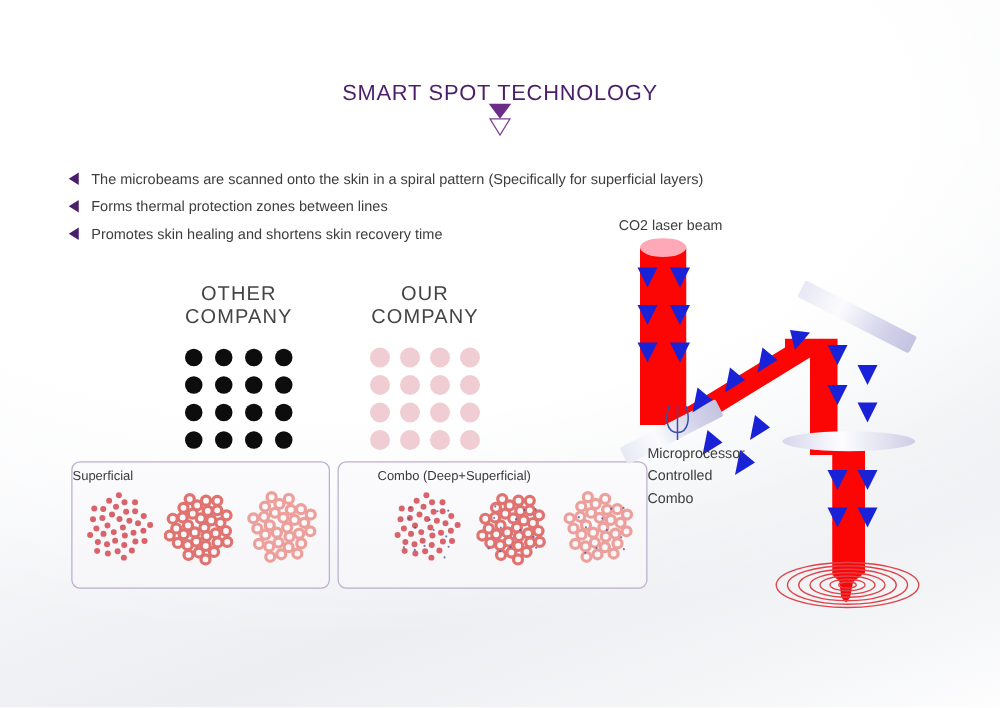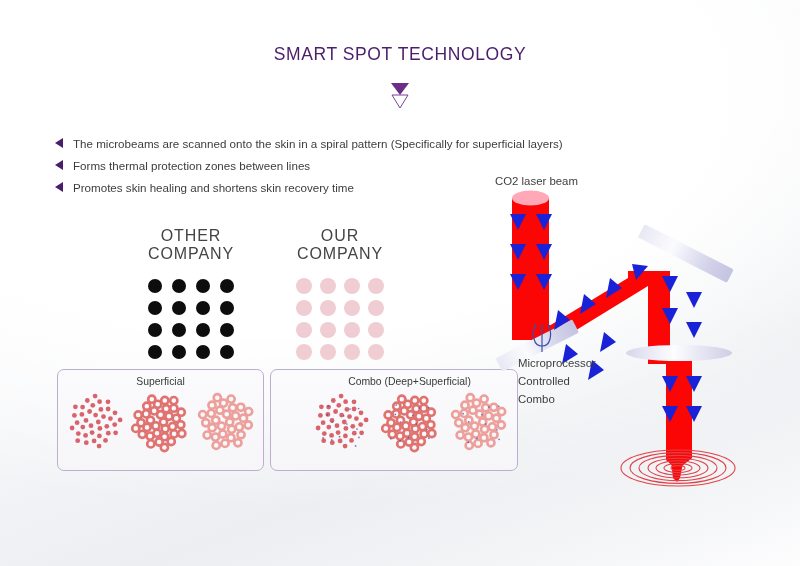--- a/index.html
+++ b/index.html
@@ -4,21 +4,21 @@
 <style>
   html,body{margin:0;padding:0;}
   body{width:800px;height:566px;overflow:hidden;font-family:"Liberation Sans",sans-serif;}
   #stage{position:relative;width:800px;height:566px;
     background:
       radial-gradient(ellipse 120% 90% at 35% 18%, #ffffff 0%, #ffffff 45%, rgba(255,255,255,0) 80%),
       linear-gradient(160deg,#fbfbfc 0%,#f7f8fa 45%,#eceef1 72%,#f4f5f7 88%,#fdfdfe 100%);
   }
 
   
-  #title{position:absolute;left:0;top:44px;width:800px;text-align:center;
+  #title{position:absolute;left:0;top:64px;width:800px;text-align:center;
     font-size:17.5px;letter-spacing:.6px;color:#4b1e6b;}
   #title-arrow{position:absolute;left:389px;top:82px;width:22px;height:28px;}
 
   
   #bullets{position:absolute;left:55px;top:132px;width:560px;}
   .bullet{position:relative;height:22px;font-size:11.6px;color:#3d3d3d;padding-left:18px;
     display:flex;align-items:center;}
   .bullet .tri{position:absolute;left:0;top:6px;width:0;height:0;
     border-top:5.5px solid transparent;border-bottom:5.5px solid transparent;
     border-right:8px solid #4b1e6b;}
@@ -31,21 +31,21 @@
   .dotgrid{margin-top:12px;width:96px;display:grid;grid-template-columns:repeat(4,24px);
     grid-auto-rows:22px;justify-items:center;align-items:center;}
   .dot-b{width:14px;height:14px;border-radius:50%;background:#0d0d0d;}
   .dot-p{width:16px;height:16px;border-radius:50%;background:#f0cdd3;}
 
   
   .panel{position:absolute;border:1px solid #bdaed0;border-radius:7px;
     background:linear-gradient(180deg,#fbfafc 0%,#f6f5f8 100%);}
   #panel-sup{left:57px;top:369px;width:205px;height:100px;}
   #panel-combo{left:270px;top:369px;width:215px;height:100px;padding-left:31px;}
-  .panel-title{text-align:center;font-size:10.4px;color:#3a3a3a;padding-top:6px;}
+  .panel-title{font-size:10.4px;color:#3a3a3a;padding-top:6px;}
   .clusters{position:relative;height:70px;display:flex;justify-content:space-around;
     align-items:center;padding:0 4px;}
   .cluster{position:relative;width:58px;height:62px;}
   .cluster svg{position:absolute;left:0;top:0;}
 
   
   #laser{position:absolute;left:480px;top:168px;width:320px;height:330px;}
   #laser-label{position:absolute;left:495px;top:175px;font-size:11.4px;color:#3d3d3d;}
   #mirror-label{position:absolute;left:518px;top:354px;font-size:11.4px;color:#3d3d3d;
     line-height:18px;}

